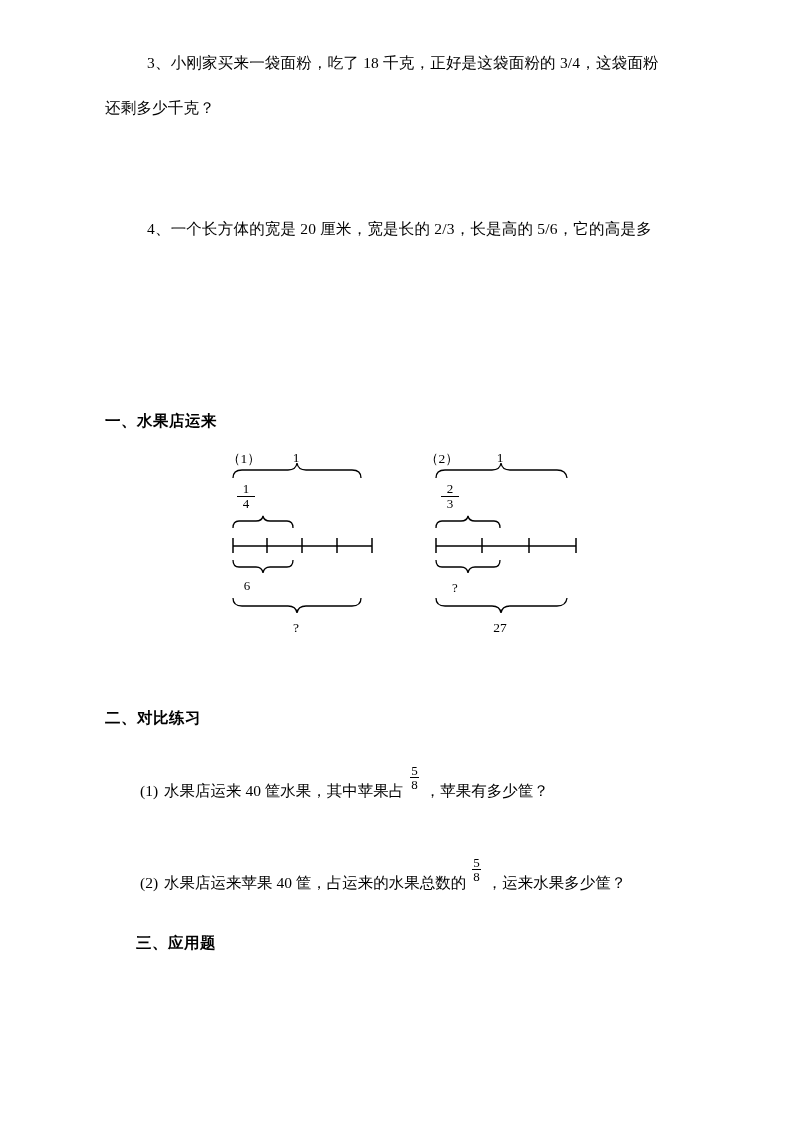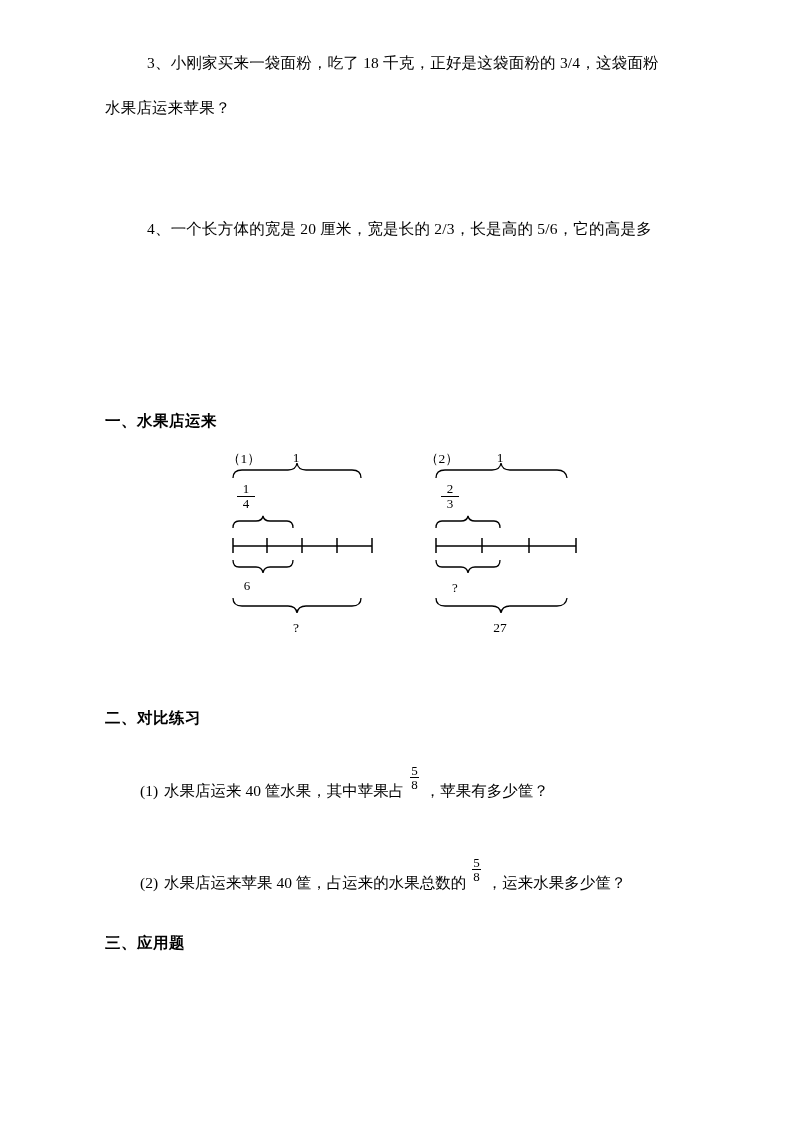--- a/index.html
+++ b/index.html
@@ -125,21 +125,21 @@
 </style>
 </head>
 <body>
 
 <div class="page">
 
   <div class="qblock" style="top:40px;">
     <div>
       <span class="indent"></span><span>3、</span><span>小刚家买来一袋面粉，吃了 18 千克，正好是这袋面粉的 3/4，这袋面粉</span>
     </div>
-    <div>水果店运来苹果？</div>
+    <div>还剩多少千克？</div>
   </div>
 
   <div class="qblock" style="top:206px;">
     <div>
       <span class="indent"></span><span>4、</span><span>一个长方体的宽是 20 厘米，宽是长的 2/3，长是高的 5/6，它的高是多</span>
     </div>
   </div>
 
 
   <div class="section-heading" style="top:411px;">一、水果店运来</div>
@@ -210,15 +210,15 @@
   <div class="section-heading" style="top:708px;">二、对比练习</div>
 
   <div class="cmp" style="top:773px;">
     <span class="lbl">(1)</span><span>水果店运来 40 筐水果，其中苹果占</span><span class="frac-inline"><span class="n">5</span><span class="bar"></span><span class="d">8</span></span><span>，苹果有多少筐？</span>
   </div>
 
   <div class="cmp" style="top:865px;">
     <span class="lbl">(2)</span><span>水果店运来苹果 40 筐，占运来的水果总数的</span><span class="frac-inline"><span class="n">5</span><span class="bar"></span><span class="d">8</span></span><span>，运来水果多少筐？</span>
   </div>
 
-  <div class="section-heading" style="top:933px;">三、应用题</div>
+  <div class="section-heading" style="top:933px;margin-left:31px;">三、应用题</div>
 
 </div>
 
 </body></html>

